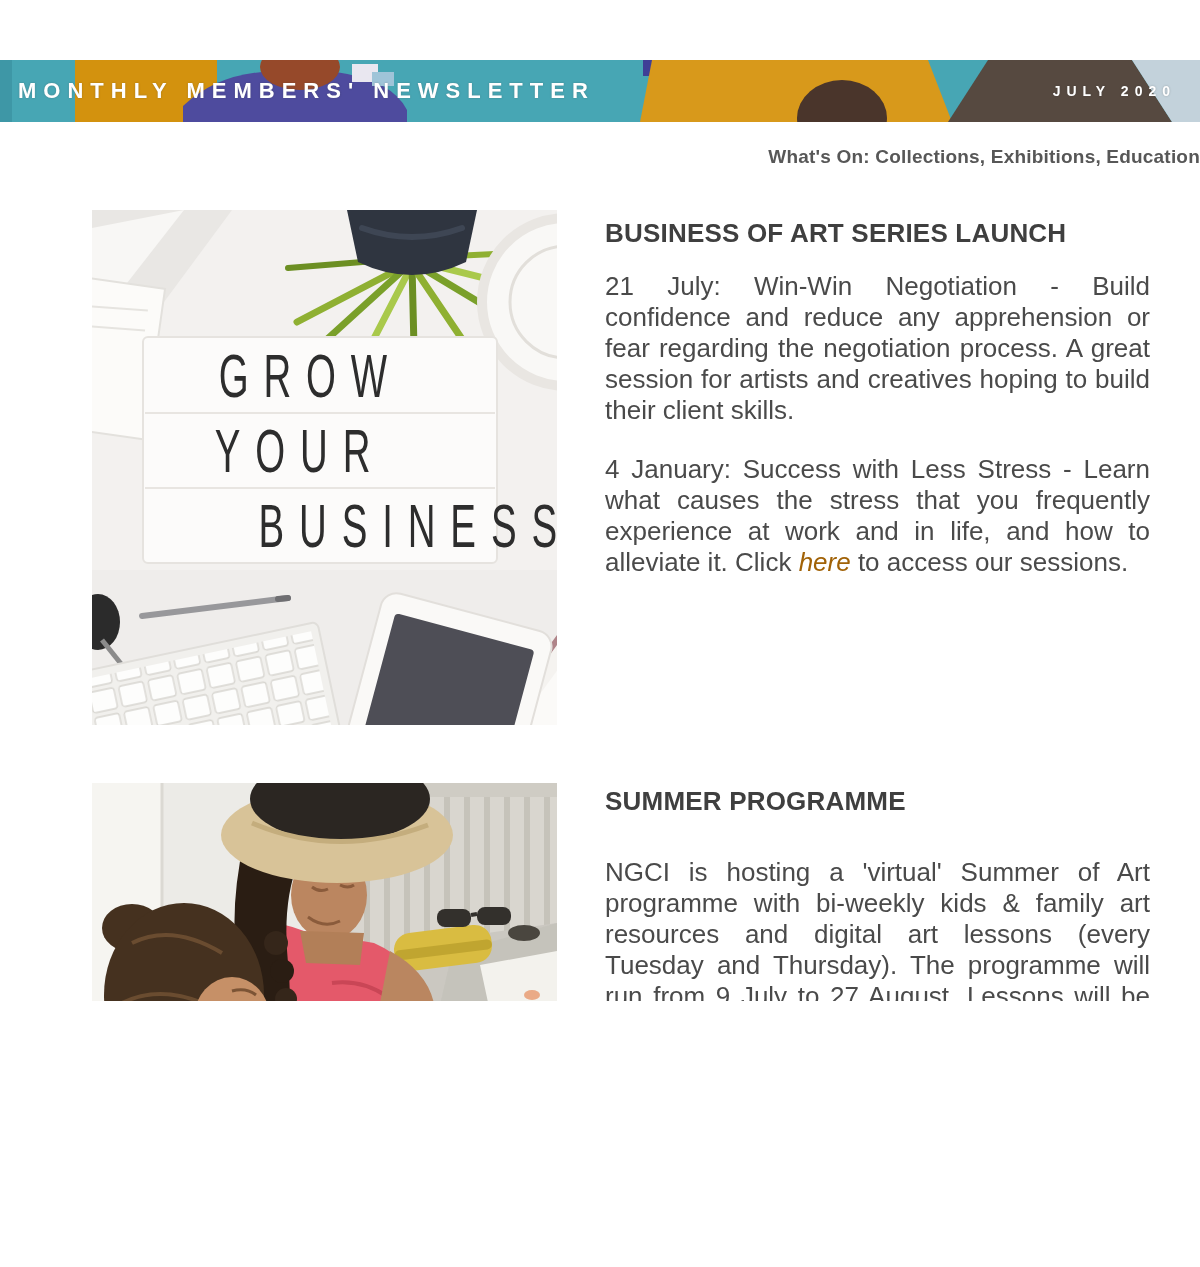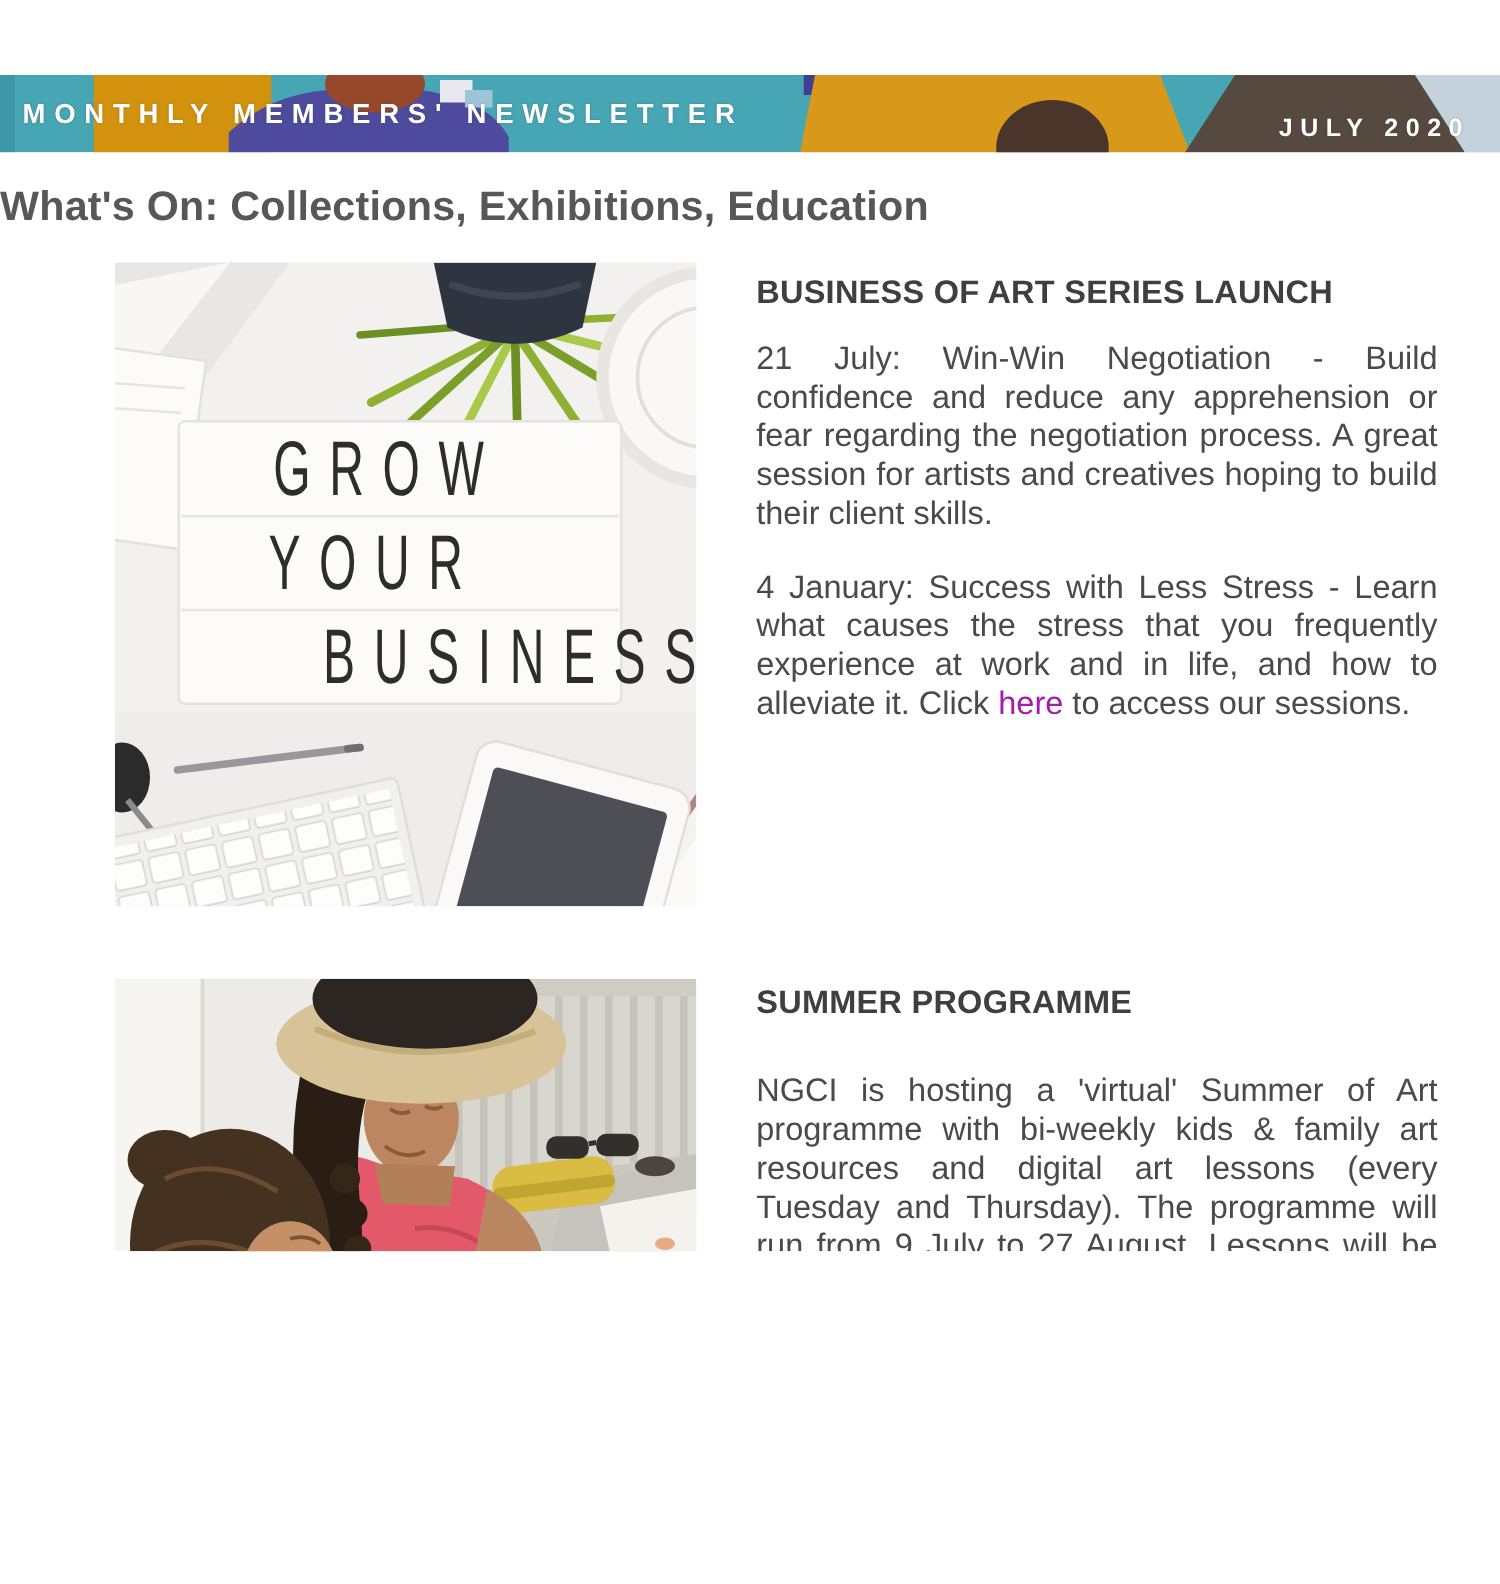--- a/index.html
+++ b/index.html
@@ -6,25 +6,25 @@
   #page{position:relative;width:1200px;height:1001px;background:#ffffff;overflow:hidden;
         font-family:"Liberation Sans",sans-serif;}
 
   
   .band{position:absolute;left:0;top:60px;width:1200px;height:62px;overflow:hidden;}
   .band svg{display:block;}
   .band-text{position:absolute;top:0;height:100%;display:flex;align-items:center;
              color:#ffffff;font-weight:bold;white-space:nowrap;
              text-shadow:0 0 2px rgba(60,60,60,.35);}
   .band-left{left:18px;font-size:22px;letter-spacing:7px;}
-  .band-right{right:24px;font-size:20px;letter-spacing:6px;margin-top:12px;}
-
-  
-  .page-title{position:absolute;left:0;top:146px;width:1200px;text-align:left;
-              font-size:33px;font-weight:bold;color:#575757;letter-spacing:.2px;}
+  .band-right{right:24px;font-size:14px;letter-spacing:6px;}
+
+  
+  .page-title{position:absolute;left:0;top:146px;width:1200px;text-align:right;
+              font-size:19px;font-weight:bold;color:#575757;letter-spacing:.2px;}
 
   
   .photo{position:absolute;left:92px;overflow:hidden;background:#f2f0ee;}
   #photo1{top:210px;width:465px;height:515px;}
   #photo2{top:783px;width:465px;height:472px;}
   .photo svg{display:block;}
 
   
   .lbx-row{position:absolute;left:51px;width:354px;display:flex;align-items:center;
            justify-content:flex-start;}
@@ -38,21 +38,21 @@
   
   .col{position:absolute;left:605px;width:545px;color:#4a4a4a;}
   #col1{top:218px;}
   #col2{top:786px;}
   .sec-heading{margin:0;text-align:left;font-size:26px;font-weight:bold;color:#3f3f3f;
                letter-spacing:.2px;}
   #col1 .sec-heading{margin-bottom:22px;}
   #col2 .sec-heading{margin-bottom:40px;}
   .col p{margin:0 0 28px 0;font-size:26px;line-height:31px;text-align:justify;}
   .col p:last-child{margin-bottom:0;}
-  a.inline-link{color:#a21caf;text-decoration:none;}
+  a.inline-link{color:#a16207;text-decoration:none;font-style:italic;}
 </style>
 </head>
 <body>
 
 <div id="page">
 
   <div class="band">
     <svg width="1200" height="62" viewBox="0 0 1200 62">
       <rect x="0" y="0" width="1200" height="62" fill="#47a6b4"></rect>
       <rect x="0" y="0" width="12" height="62" fill="#3e97a6"></rect>

